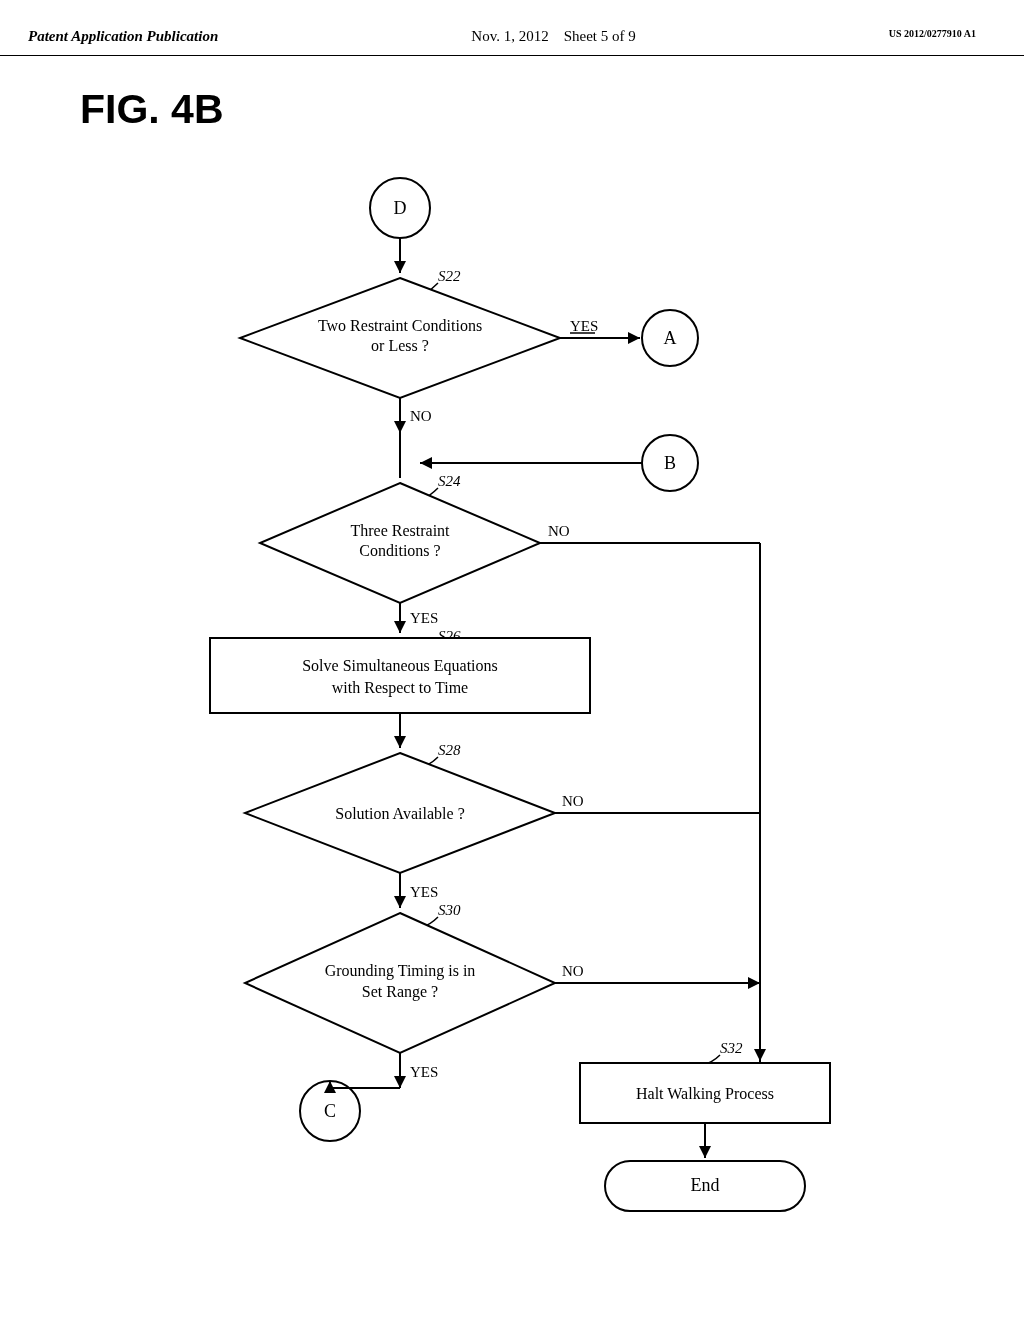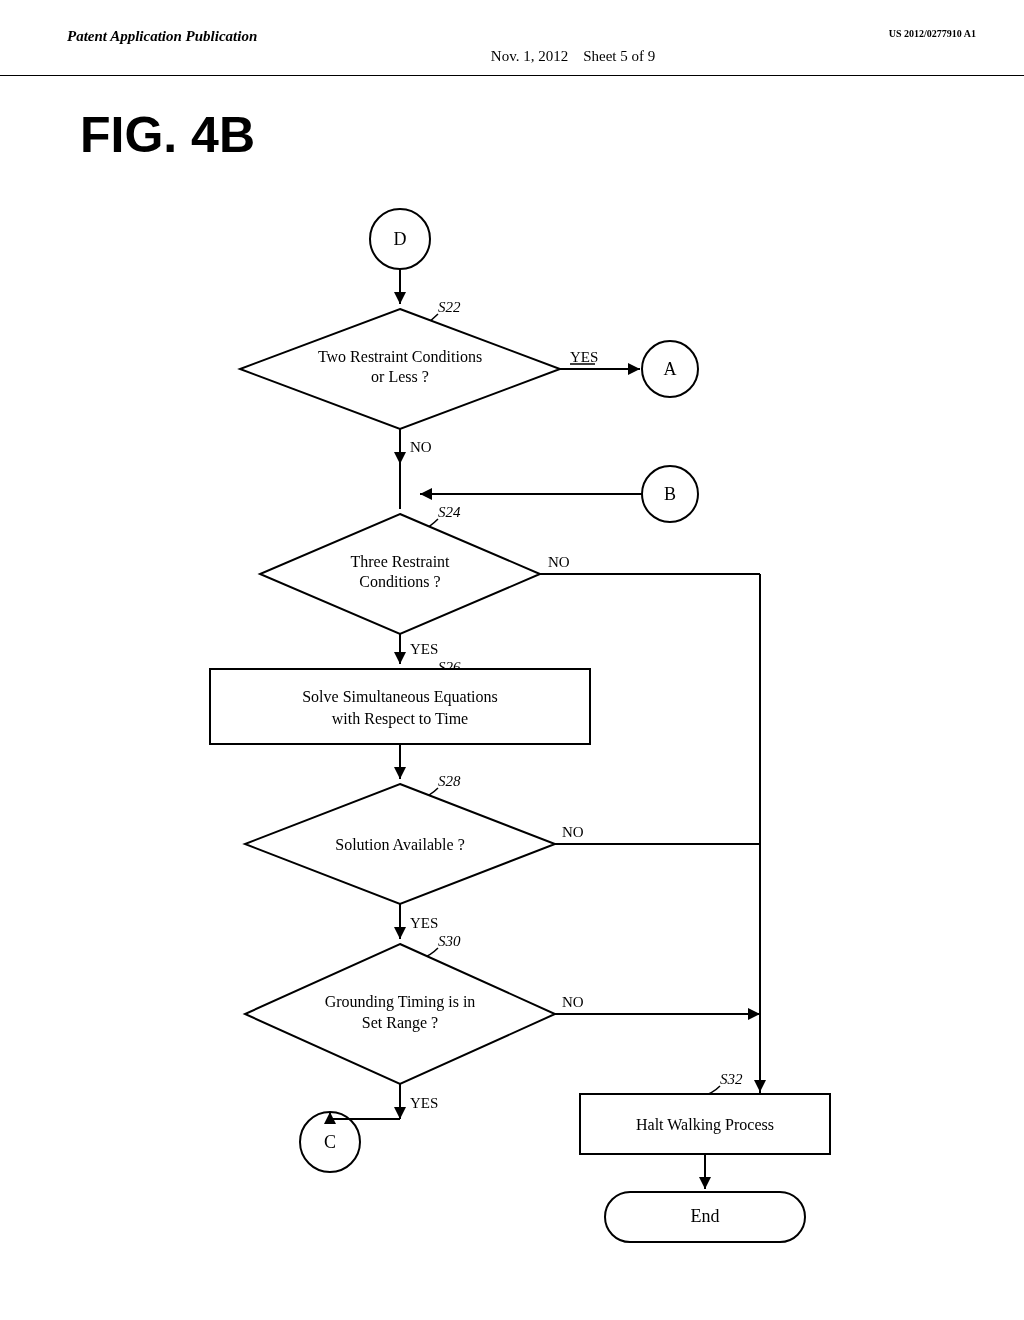--- a/index.html
+++ b/index.html
@@ -10,41 +10,40 @@
       min-height: 1320px;
       position: relative;
       overflow-x: hidden;
     }
 
     
     .header {
       display: flex;
       justify-content: space-between;
       align-items: flex-start;
-      padding: 28px 48px 10px 67px;
+      padding: 28px 48px 10px 28px;
       border-bottom: 1px solid #000;
     }
     .header-left {
       font-size: 15px;
       font-style: italic;
       font-weight: bold;
     }
     .header-center {
       font-size: 15px;
       text-align: center;
-      margin-top: 20px;
     }
     .header-right {
       font-size: 10px;
       font-weight: bold;
     }
 
     
     .fig-title {
-      font-size: 50px;
+      font-size: 41px;
       font-weight: bold;
       padding: 30px 0 10px 80px;
       font-family: Arial, sans-serif;
     }
 
     
     .flowchart {
       position: relative;
       width: 100%;
       height: 1140px;

